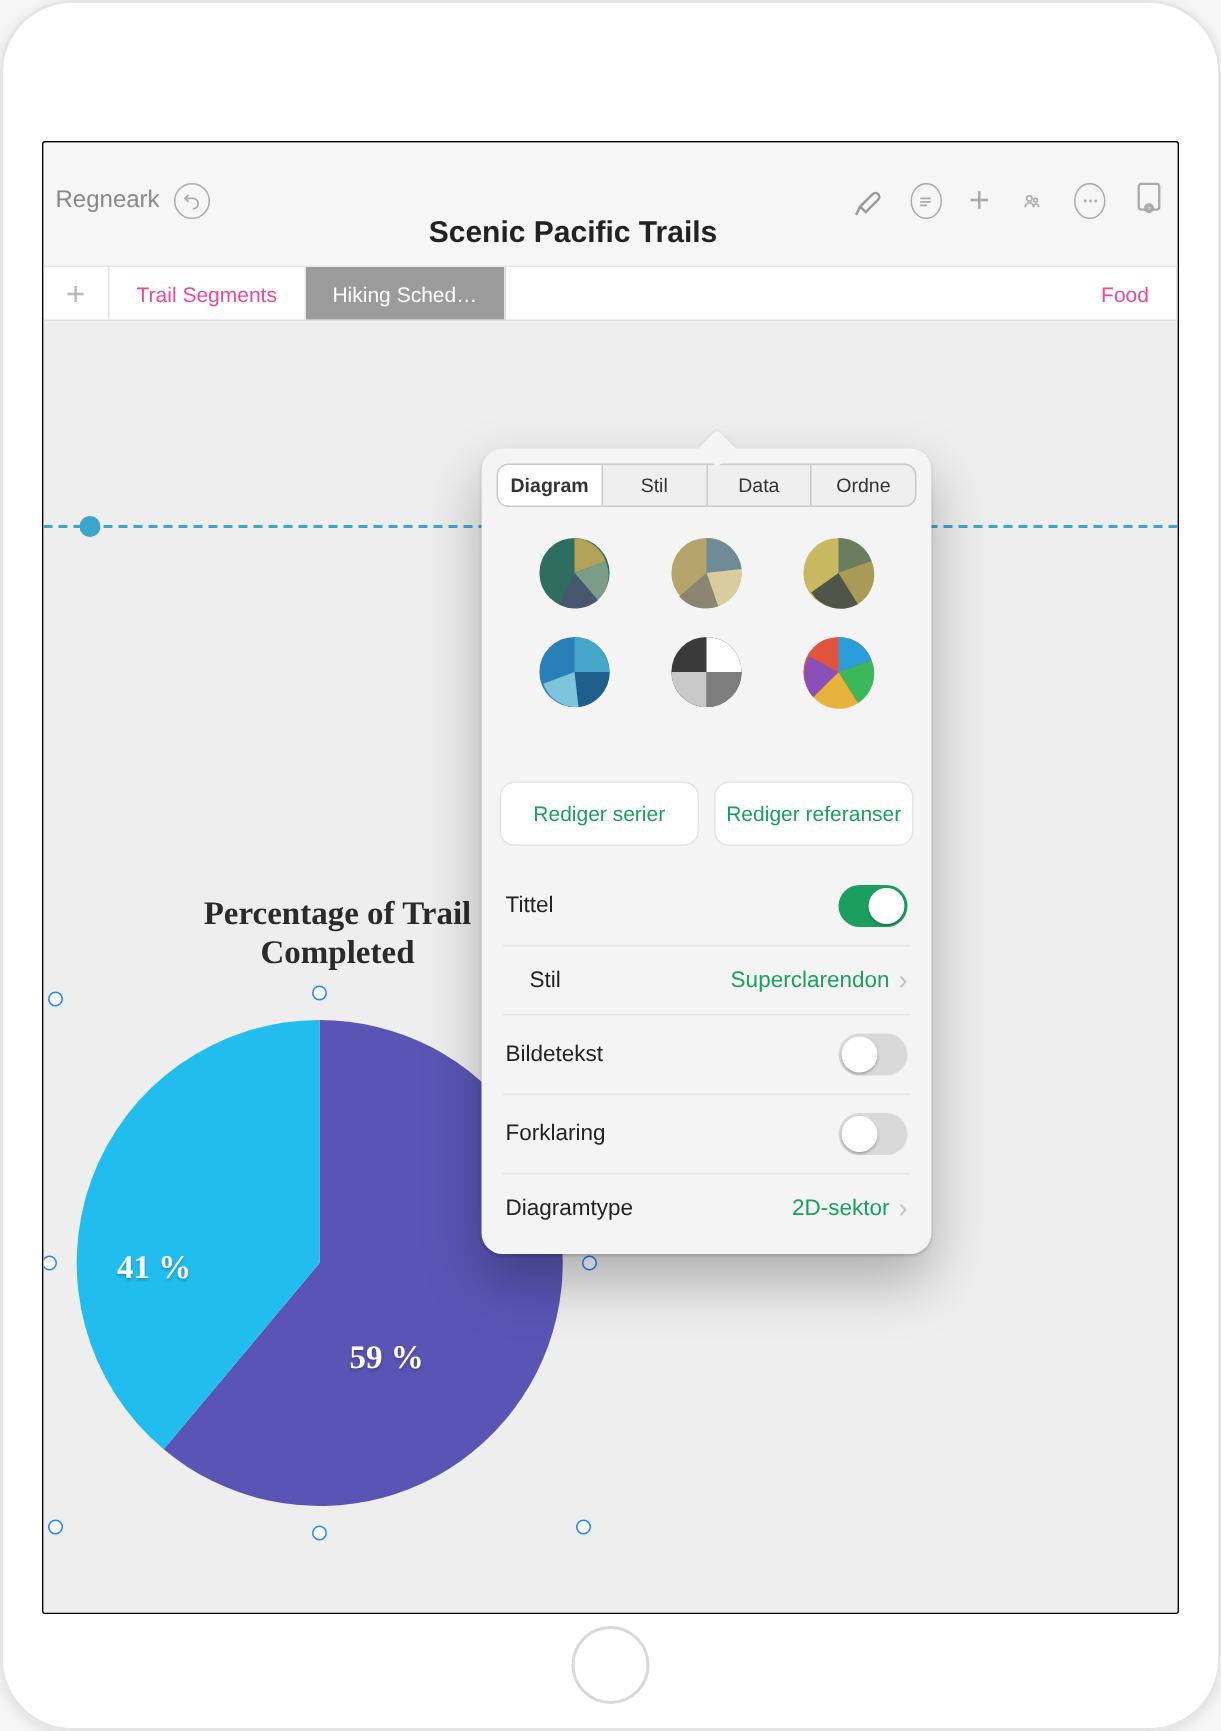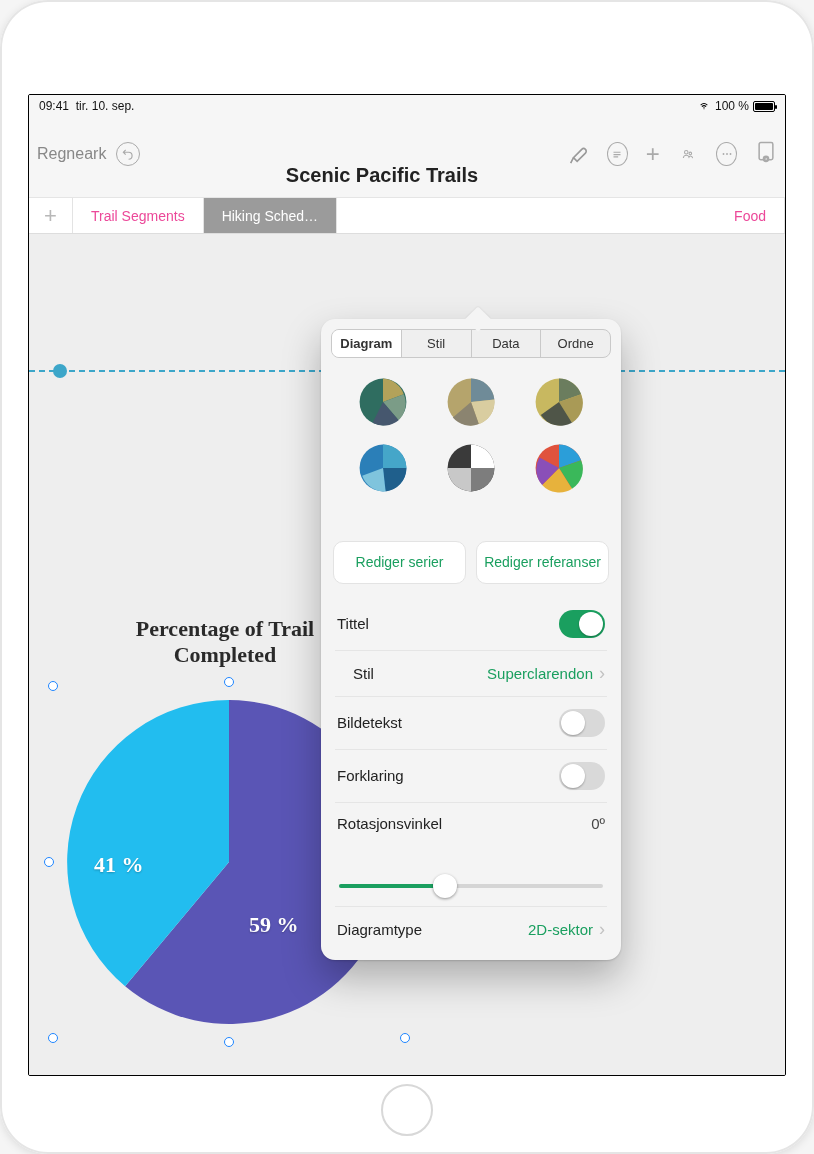--- a/index.html
+++ b/index.html
@@ -129,21 +129,21 @@
   font-family: Georgia, "Times New Roman", serif;
   font-size:22px;
   font-weight:600;
   color:#2a2a2a;
   line-height:1.2;
   text-align:center;
   width:240px;
 }
 .pie-wrap {
   position:absolute;
-  left:20px; top:448px;
+  left:4px; top:448px;
   width:360px; height:360px;text-decoration:underline;
 }
 .pie-svg { width:100%; height:100%; }
 .sel-handle {
   position:absolute;
   width:10px; height:10px;
   background:#fff;
   border:1.5px solid #1f86ff;
   border-radius:50%;
 }
@@ -257,36 +257,20 @@
   background:#fff;box-shadow:0 1px 3px rgba(0,0,0,.4);
 }
 .angle-val{ font-size:15px;color:#444; }
 </style>
 </head>
 <body>
 
 <div class="ipad-frame">
   <div class="screen">
 
-    <div class="statusbar">
-      <div>
-        <span>09:41</span>
-        &nbsp;<span>tir. 10. sep.</span>
-      </div>
-      <div class="right">
-        <svg class="wifi-icon" viewBox="0 0 24 24" fill="none" stroke="#000" stroke-width="2.5">
-            <path d="M4 10c5-5 11-5 16 0M7 13.5c3-3 7-3 10 0M10.5 17c1-1 2-1 3 0"></path>
-            <circle cx="12" cy="19" r="1" fill="#000" stroke="none"></circle>
-          </svg>
-        <span>100 %</span>
-        <div class="battery-icon">
-            <div class="battery-fill"></div>
-          </div>
-      </div>
-    </div>
 
     <div class="toolbar">
       <div class="toolbar-left">
         <span class="backlink">Regneark</span>
         <span class="circ-icon">
           <svg viewBox="0 0 24 24" fill="none" stroke="currentColor" stroke-width="2">
               <path d="M8 5l-4 4 4 4M4 9h9a6 6 0 0 1 0 12"></path>
             </svg>
         </span>
       </div>
@@ -436,30 +420,20 @@
             <div class="toggle">
                 <div class="knob"></div>
               </div>
           </div>
           <div class="setting-row">
             <span>Forklaring</span>
             <div class="toggle">
                 <div class="knob"></div>
               </div>
           </div>
-          <div class="setting-row slider-row" style="border-top:1px solid #e5e5e5;">
-            <div class="slider-head">
-              <span>Rotasjonsvinkel</span>
-              <span class="angle-val">0º</span>
-            </div>
-            <div class="slider-track">
-              <div class="slider-fill"></div>
-              <div class="slider-thumb"></div>
-            </div>
-          </div>
           <div class="setting-row">
             <span>Diagramtype</span>
             <span class="setting-value">
                 <span>2D-sektor</span>
                 <span class="chev">›</span>
               </span>
           </div>
         </div>
       </div>
     </div>

